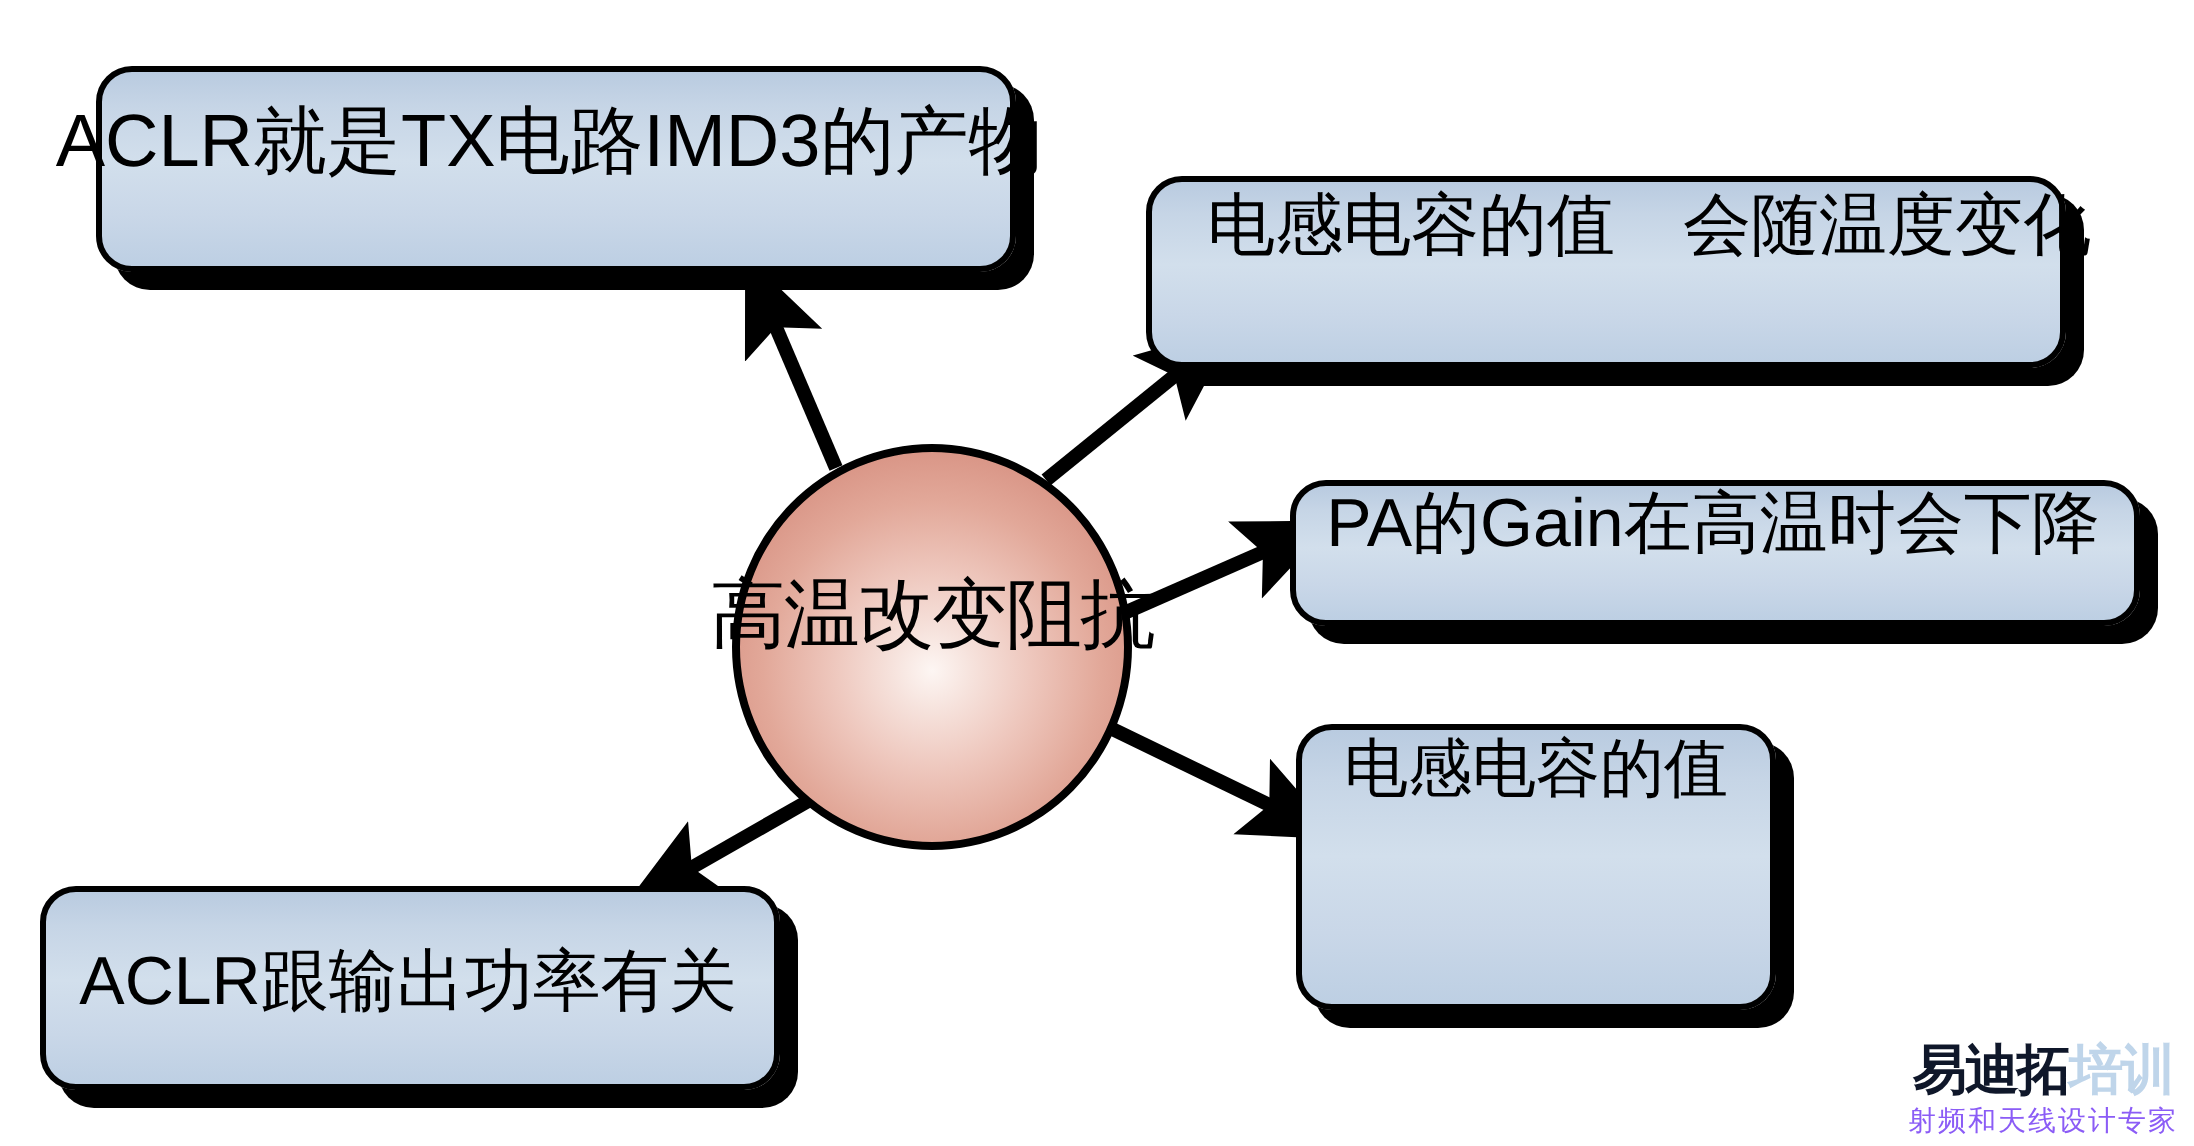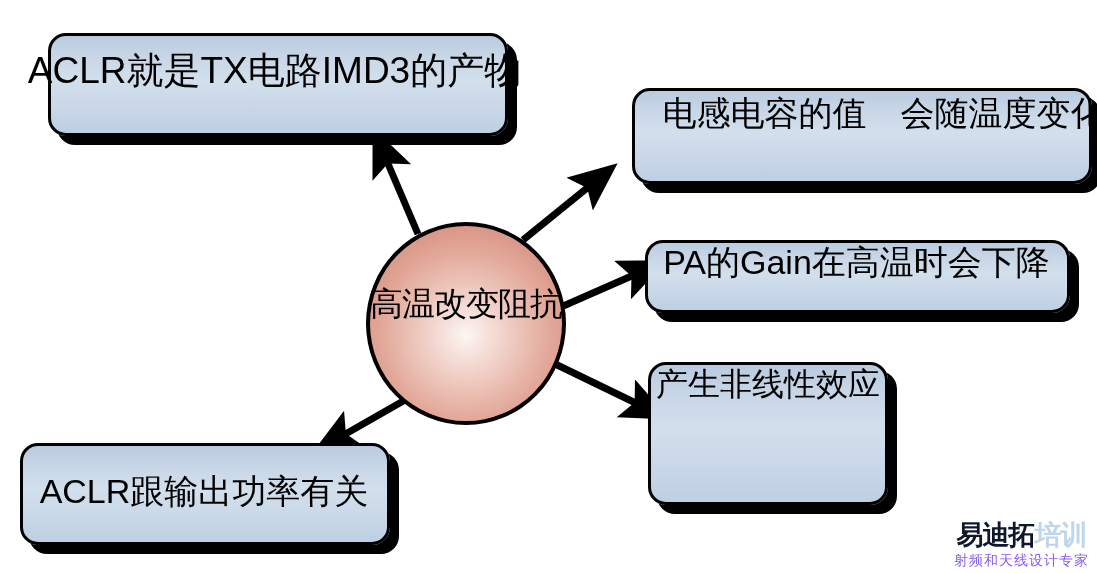--- a/index.html
+++ b/index.html
@@ -61,21 +61,21 @@
     width: 460px; height: 103px;
   }
   #node-aclr-imd3 .node-text {
     font-size: 37px;
     margin-top: 15px;
     margin-left: -7px;
   }
 
   
   #node-lc-temp {
-    left: 632px; top: 88px;
+    left: 573px; top: 88px;
     width: 460px; height: 96px; padding-left: 46px;
   }
   #node-lc-temp .node-text {
     font-size: 34px;
     margin-top: 4px;
     margin-left: -3px;
   }
 
   
   #node-pa-gain {
@@ -126,21 +126,21 @@
                  #eec7bd 34%,
                  #e2a899 58%,
                  #d79182 80%,
                  #cf8272 100%);
     display: flex;
     justify-content: center;
     align-items: flex-start;
   }
   #node-center .center-text {
     margin-top: 56px;
-    font-size: 33px;
+    font-size: 38px;
     color: #000000;
     white-space: nowrap;
     letter-spacing: -1px;
   }
 
   
   #watermark {
     position: absolute;
     z-index: 20;
     right: 8px;
@@ -194,21 +194,21 @@
 
   <div class="node" id="node-lc-temp">
     <span class="node-text">电感电容的值　会随温度变化</span>
   </div>
 
   <div class="node" id="node-pa-gain">
     <span class="node-text">PA的Gain在高温时会下降</span>
   </div>
 
   <div class="node" id="node-pa-saturation">
-    <span class="node-text">产生非线性效应</span>
+    <span class="node-text">电感电容的值</span>
   </div>
 
   <div class="node" id="node-aclr-power">
     <span class="node-text">ACLR跟输出功率有关</span>
   </div>
 
   <div id="node-center">
     <span class="center-text">高温改变阻抗</span>
   </div>
 

